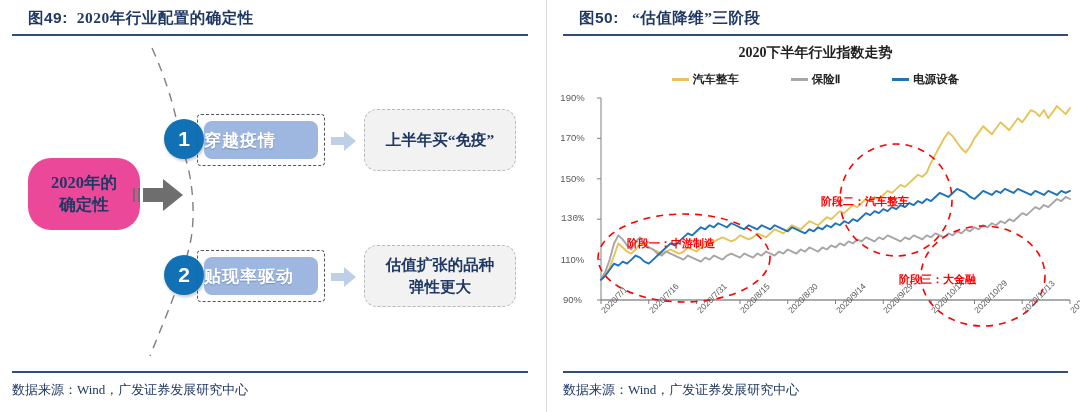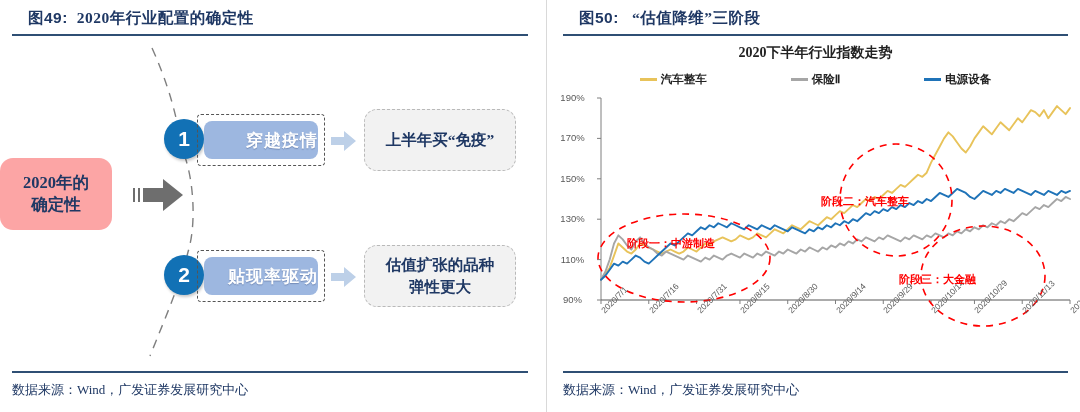--- a/index.html
+++ b/index.html
@@ -43,22 +43,22 @@
   }
   .panel-left .rule-top,.panel-left .rule-bottom{width:516px;}
   .panel-right .rule-top,.panel-right .rule-bottom{width:505px;}
 
   
   .diagram{position:absolute;left:0;top:36px;width:540px;height:332px;}
 
   .curve-dash{position:absolute;left:0;top:0;width:540px;height:332px;}
 
   .root-box{
-    position:absolute;left:0;top:122px;width:112px;height:72px;
-    background:#fca5a5;border-radius:13px;
+    position:absolute;left:28px;top:122px;width:112px;height:72px;
+    background:#ec4899;border-radius:23px;
     display:flex;flex-direction:column;align-items:center;justify-content:center;
     font-family:"Liberation Serif", serif;
     color:#1f3864;font-size:16px;line-height:1.35;font-weight:bold;
     box-shadow:0 0 0 0 transparent;
   }
   .root-box span{display:block;white-space:nowrap;}
   .root-box .l1{font-size:16.5px;}
   .root-box .l2{font-size:16.5px;}
 
   .big-arrow{position:absolute;left:133px;top:140px;width:52px;height:38px;}
@@ -76,21 +76,21 @@
 
   .dash-wrap{
     position:absolute;border:1.6px dashed #555;border-radius:4px;
     box-sizing:border-box;
   }
   .dash-1{left:197px;top:78px;width:128px;height:52px;}
   .dash-2{left:197px;top:214px;width:128px;height:52px;}
 
   .blue-box{
     position:absolute;background:#9db7e0;border-radius:8px;
-    display:flex;align-items:center;justify-content:flex-end;
+    display:flex;align-items:center;justify-content:flex-start;
     font-family:Liberation Mono, monospace;
     color:#ffffff;font-size:17px;font-weight:bold;white-space:nowrap;
     letter-spacing:1px;
     text-shadow:0 1px 1px rgba(40,60,110,.35);
   }
   .blue-1{left:204px;top:85px;width:114px;height:38px;}
   .blue-2{left:204px;top:221px;width:114px;height:38px;}
 
   .small-arrow{position:absolute;width:26px;height:22px;}
   .sa-1{left:331px;top:94px;}
@@ -109,21 +109,21 @@
 
   
   .chart-wrap{position:absolute;left:0;top:40px;width:529px;height:330px;}
   .chart-title{
     position:absolute;left:0;top:4px;width:529px;text-align:center;
     font-family:"Liberation Serif",serif;
     font-size:14px;font-weight:bold;color:#222;
   }
   .legend{
     position:absolute;left:0;top:32px;width:529px;
-    display:flex;justify-content:center;gap:84px;
+    display:flex;justify-content:center;gap:52px;
     font-family:"Liberation Serif",serif;font-size:11.5px;color:#222;
   }
   .legend-item{display:flex;align-items:center;gap:4px;white-space:nowrap;font-weight:bold;}
   .legend-swatch{display:block;width:17px;height:2.6px;}
 
   .plot{position:absolute;left:0;top:50px;width:529px;height:280px;}
 
   .axis-lbl-y{
     position:absolute;font-family:"Liberation Sans",sans-serif;
     font-size:9.5px;color:#595959;text-align:center;white-space:nowrap;
@@ -252,21 +252,21 @@
             <line x1="519" y1="210" x2="519" y2="214" stroke="#7f7f7f" stroke-width="1"></line>
             <path d="M50.00,189.80 L54.34,183.74 L58.69,177.68 L63.03,165.56 L67.37,153.44 L71.71,157.48 L76.06,161.52 L80.40,163.54 L84.74,159.50 L89.08,153.44 L93.43,155.46 L97.77,157.48 L102.11,159.50 L106.45,161.52 L110.80,163.54 L115.14,161.52 L119.48,159.50 L123.82,161.52 L128.17,163.54 L132.51,161.52 L136.85,157.48 L141.19,159.50 L145.54,161.52 L149.88,157.48 L154.22,153.44 L158.56,155.46 L162.91,151.42 L167.25,149.40 L171.59,147.38 L175.94,149.40 L180.28,151.42 L184.62,149.40 L188.96,145.36 L193.31,147.38 L197.65,149.40 L201.99,147.38 L206.33,143.34 L210.68,145.36 L215.02,147.38 L219.36,143.34 L223.70,139.30 L228.05,141.32 L232.39,143.34 L236.73,139.30 L241.07,135.26 L245.42,137.28 L249.76,139.30 L254.10,135.26 L258.44,131.22 L262.79,133.24 L267.13,135.26 L271.47,131.22 L275.81,127.18 L280.16,129.20 L284.50,125.16 L288.84,121.12 L293.19,123.14 L297.53,119.10 L301.87,115.06 L306.21,117.08 L310.56,113.04 L314.90,109.00 L319.24,111.02 L323.58,106.98 L327.93,109.00 L332.27,104.96 L336.61,100.92 L340.95,102.94 L345.30,98.90 L349.64,94.86 L353.98,96.88 L358.32,92.84 L362.67,88.80 L367.01,84.76 L371.35,86.78 L375.69,82.74 L380.04,72.64 L384.38,64.56 L388.72,56.48 L393.06,48.40 L397.41,42.34 L401.75,46.38 L406.09,52.44 L410.44,58.50 L414.78,62.54 L419.12,56.48 L423.46,48.40 L427.81,42.34 L432.15,36.28 L436.49,40.32 L440.83,44.36 L445.18,38.30 L449.52,32.24 L453.86,36.28 L458.20,40.32 L462.55,34.26 L466.89,28.20 L471.23,32.24 L475.57,26.18 L479.92,20.12 L484.26,22.14 L488.60,26.18 L492.94,20.12 L497.29,28.20 L501.63,22.14 L505.97,16.08 L510.31,20.12 L514.66,24.16 L519.00,18.10 " fill="none" stroke="#e8c35a" stroke-width="1.9" stroke-linejoin="round" stroke-linecap="round"></path>
             <path d="M50.00,189.80 L54.34,181.72 L58.69,169.60 L63.03,153.44 L67.37,145.36 L71.71,149.40 L76.06,155.46 L80.40,159.50 L84.74,151.42 L89.08,147.38 L93.43,153.44 L97.77,157.48 L102.11,159.50 L106.45,163.54 L110.80,165.56 L115.14,161.52 L119.48,163.54 L123.82,165.56 L128.17,167.58 L132.51,169.60 L136.85,165.56 L141.19,167.58 L145.54,169.60 L149.88,171.62 L154.22,167.58 L158.56,169.60 L162.91,165.56 L167.25,167.58 L171.59,169.60 L175.94,165.56 L180.28,163.54 L184.62,165.56 L188.96,167.58 L193.31,163.54 L197.65,165.56 L201.99,167.58 L206.33,163.54 L210.68,165.56 L215.02,161.52 L219.36,163.54 L223.70,165.56 L228.05,161.52 L232.39,163.54 L236.73,159.50 L241.07,161.52 L245.42,163.54 L249.76,159.50 L254.10,161.52 L258.44,157.48 L262.79,159.50 L267.13,161.52 L271.47,157.48 L275.81,159.50 L280.16,155.46 L284.50,157.48 L288.84,153.44 L293.19,155.46 L297.53,151.42 L301.87,153.44 L306.21,149.40 L310.56,151.42 L314.90,147.38 L319.24,149.40 L323.58,151.42 L327.93,147.38 L332.27,149.40 L336.61,145.36 L340.95,147.38 L345.30,149.40 L349.64,151.42 L353.98,147.38 L358.32,149.40 L362.67,145.36 L367.01,147.38 L371.35,149.40 L375.69,145.36 L380.04,147.38 L384.38,143.34 L388.72,145.36 L393.06,147.38 L397.41,143.34 L401.75,145.36 L406.09,141.32 L410.44,143.34 L414.78,139.30 L419.12,141.32 L423.46,137.28 L427.81,139.30 L432.15,135.26 L436.49,137.28 L440.83,133.24 L445.18,135.26 L449.52,131.22 L453.86,133.24 L458.20,129.20 L462.55,131.22 L466.89,127.18 L471.23,123.14 L475.57,125.16 L479.92,121.12 L484.26,117.08 L488.60,119.10 L492.94,115.06 L497.29,117.08 L501.63,113.04 L505.97,109.00 L510.31,111.02 L514.66,106.98 L519.00,109.00 " fill="none" stroke="#a6a6a6" stroke-width="1.9" stroke-linejoin="round" stroke-linecap="round"></path>
             <path d="M50.00,189.80 L54.34,185.76 L58.69,179.70 L63.03,173.64 L67.37,175.66 L71.71,171.62 L76.06,173.64 L80.40,169.60 L84.74,165.56 L89.08,167.58 L93.43,171.62 L97.77,173.64 L102.11,169.60 L106.45,165.56 L110.80,161.52 L115.14,157.48 L119.48,153.44 L123.82,155.46 L128.17,151.42 L132.51,147.38 L136.85,143.34 L141.19,145.36 L145.54,141.32 L149.88,137.28 L154.22,139.30 L158.56,135.26 L162.91,137.28 L167.25,133.24 L171.59,135.26 L175.94,137.28 L180.28,133.24 L184.62,135.26 L188.96,137.28 L193.31,139.30 L197.65,135.26 L201.99,137.28 L206.33,139.30 L210.68,135.26 L215.02,137.28 L219.36,139.30 L223.70,135.26 L228.05,137.28 L232.39,139.30 L236.73,141.32 L241.07,137.28 L245.42,139.30 L249.76,141.32 L254.10,143.34 L258.44,139.30 L262.79,141.32 L267.13,137.28 L271.47,139.30 L275.81,135.26 L280.16,137.28 L284.50,133.24 L288.84,135.26 L293.19,131.22 L297.53,133.24 L301.87,129.20 L306.21,131.22 L310.56,127.18 L314.90,123.14 L319.24,125.16 L323.58,121.12 L327.93,123.14 L332.27,119.10 L336.61,121.12 L340.95,117.08 L345.30,119.10 L349.64,115.06 L353.98,117.08 L358.32,113.04 L362.67,115.06 L367.01,111.02 L371.35,113.04 L375.69,109.00 L380.04,111.02 L384.38,106.98 L388.72,102.94 L393.06,104.96 L397.41,106.98 L401.75,102.94 L406.09,98.90 L410.44,100.92 L414.78,102.94 L419.12,106.98 L423.46,109.00 L427.81,104.96 L432.15,100.92 L436.49,102.94 L440.83,104.96 L445.18,100.92 L449.52,102.94 L453.86,98.90 L458.20,100.92 L462.55,102.94 L466.89,98.90 L471.23,100.92 L475.57,102.94 L479.92,104.96 L484.26,100.92 L488.60,102.94 L492.94,104.96 L497.29,100.92 L501.63,102.94 L505.97,104.96 L510.31,100.92 L514.66,102.94 L519.00,100.92 " fill="none" stroke="#1f73b8" stroke-width="1.9" stroke-linejoin="round" stroke-linecap="round"></path>
             <ellipse cx="133" cy="168" rx="86" ry="44" fill="none" stroke="#ff0000" stroke-width="1.6" stroke-dasharray="7,6"></ellipse>
             <ellipse cx="345" cy="110" rx="56" ry="56" fill="none" stroke="#ff0000" stroke-width="1.6" stroke-dasharray="7,6"></ellipse>
             <ellipse cx="432" cy="186" rx="62" ry="50" fill="none" stroke="#ff0000" stroke-width="1.6" stroke-dasharray="7,6"></ellipse>
           </svg></div>
     <div class="axis-lbl-y" style="left: 0px; width: 43px; top: 254px;">90%</div>
         <div class="axis-lbl-y" style="left: 0px; width: 43px; top: 213.6px;">110%</div>
-        <div class="axis-lbl-y" style="left: 0px; width: 43px; top: 173.2px;">130%</div>
+        <div class="axis-lbl-y" style="left: 0px; width: 43px; top: 173.2px; font-family: Liberation Mono, monospace;">130%</div>
         <div class="axis-lbl-y" style="left: 0px; width: 43px; top: 132.8px;">150%</div>
         <div class="axis-lbl-y" style="left: 0px; width: 43px; top: 92.4px;">170%</div>
         <div class="axis-lbl-y" style="left: 0px; width: 43px; top: 52px;">190%</div>
         <div class="axis-lbl-x" style="left: 48px; top: 268px;">2020/7/1</div>
         <div class="axis-lbl-x" style="left: 95.7685px; top: 268px;">2020/7/16</div>
         <div class="axis-lbl-x" style="left: 143.537px; top: 268px;">2020/7/31</div>
         <div class="axis-lbl-x" style="left: 186.963px; top: 268px;">2020/8/15</div>
         <div class="axis-lbl-x" style="left: 234.731px; top: 268px;">2020/8/30</div>
         <div class="axis-lbl-x" style="left: 282.5px; top: 268px;">2020/9/14</div>
         <div class="axis-lbl-x" style="left: 330.269px; top: 268px;">2020/9/29</div>

